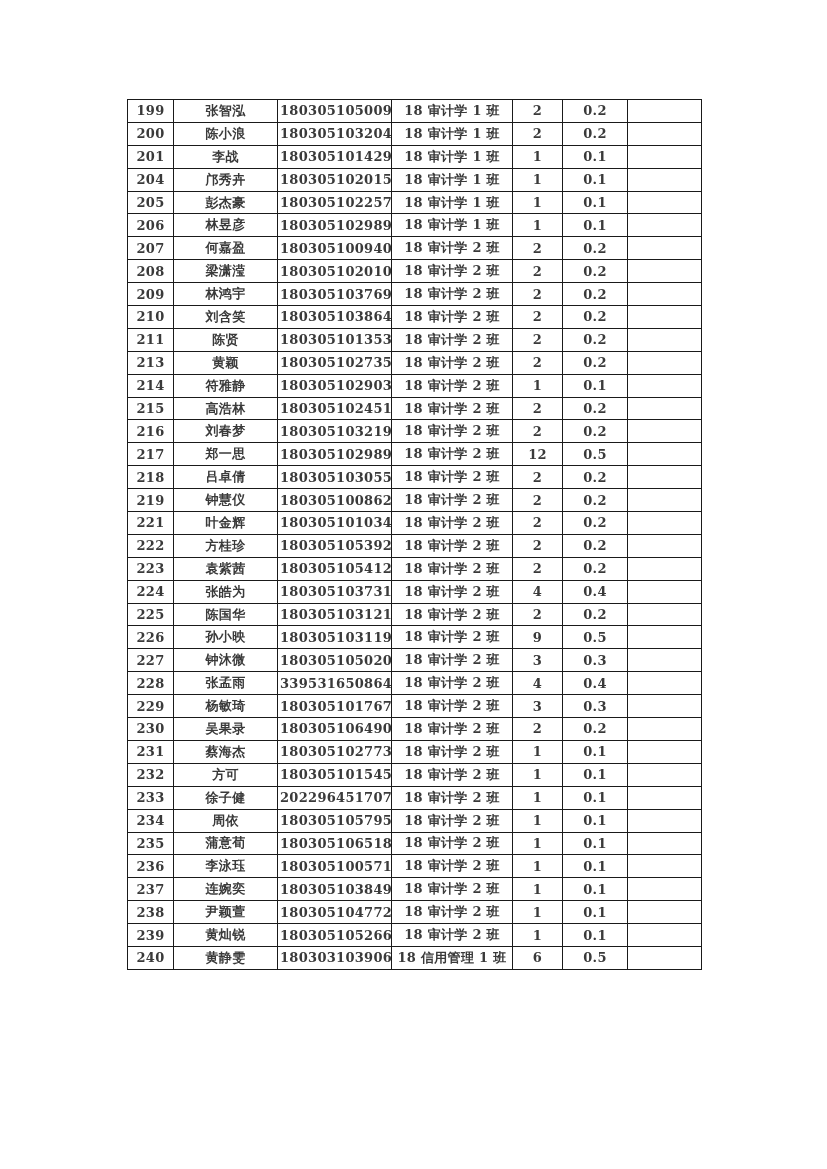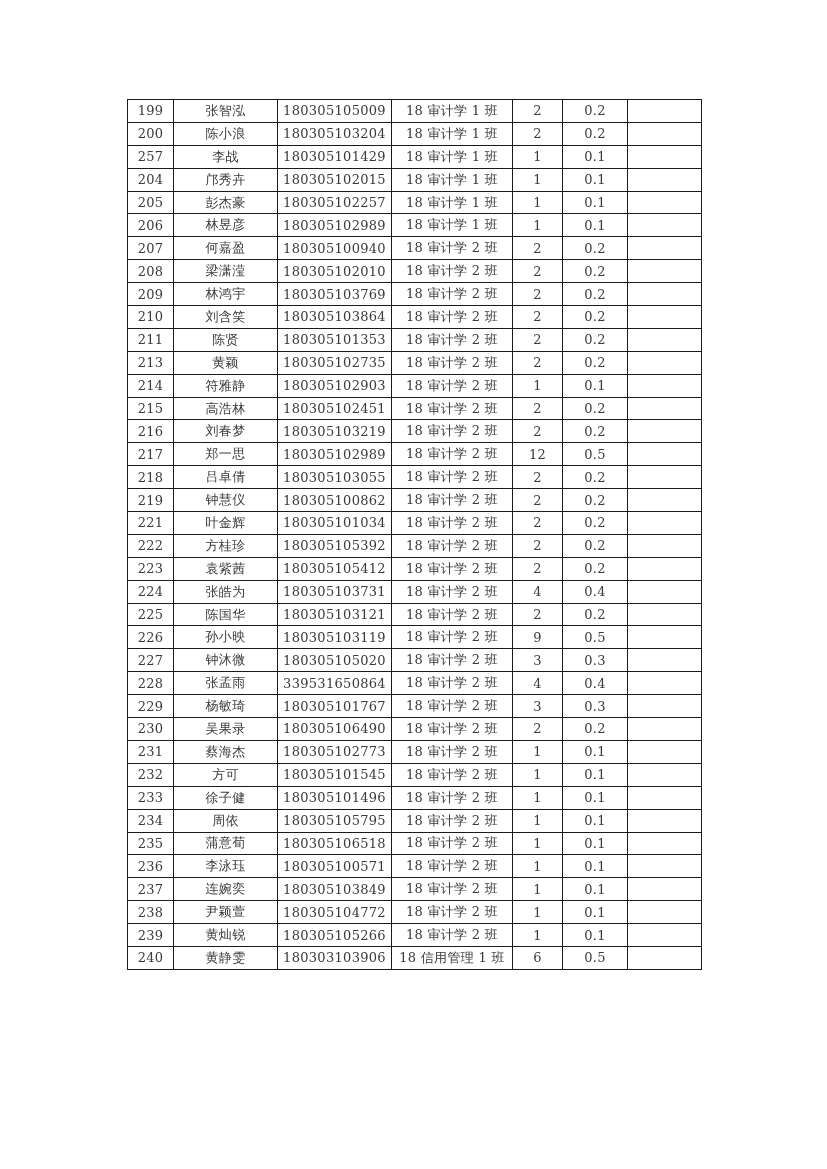--- a/index.html
+++ b/index.html
@@ -7,20 +7,21 @@
     padding: 0;
     background: #ffffff;
   }
   .page {
     position: relative;
     width: 827px;
     height: 1169px;
     background: #ffffff;
     overflow: hidden;
     font-family: "DejaVu Serif", "Liberation Serif", serif;
+    font-weight: bold;
   }
   table.roster {
     position: absolute;
     left: 127px;
     top: 99px;
     width: 574px;
     border-collapse: collapse;
     table-layout: fixed;
   }
   table.roster td {
@@ -72,21 +73,21 @@
         <tr>
           <td class="c0">200</td>
           <td class="c1">陈小浪</td>
           <td class="c2">180305103204</td>
           <td class="c3">18 审计学 1 班</td>
           <td class="c4">2</td>
           <td class="c5">0.2</td>
           <td class="c6"></td>
         </tr>
         <tr>
-          <td class="c0">257</td>
+          <td class="c0">201</td>
           <td class="c1">李战</td>
           <td class="c2">180305101429</td>
           <td class="c3">18 审计学 1 班</td>
           <td class="c4">1</td>
           <td class="c5">0.1</td>
           <td class="c6"></td>
         </tr>
         <tr>
           <td class="c0">204</td>
           <td class="c1">邝秀卉</td>
@@ -326,21 +327,21 @@
           <td class="c1">方可</td>
           <td class="c2">180305101545</td>
           <td class="c3">18 审计学 2 班</td>
           <td class="c4">1</td>
           <td class="c5">0.1</td>
           <td class="c6"></td>
         </tr>
         <tr>
           <td class="c0">233</td>
           <td class="c1">徐子健</td>
-          <td class="c2">180305101496</td>
+          <td class="c2">202296451707</td>
           <td class="c3">18 审计学 2 班</td>
           <td class="c4">1</td>
           <td class="c5">0.1</td>
           <td class="c6"></td>
         </tr>
         <tr>
           <td class="c0">234</td>
           <td class="c1">周依</td>
           <td class="c2">180305105795</td>
           <td class="c3">18 审计学 2 班</td>

